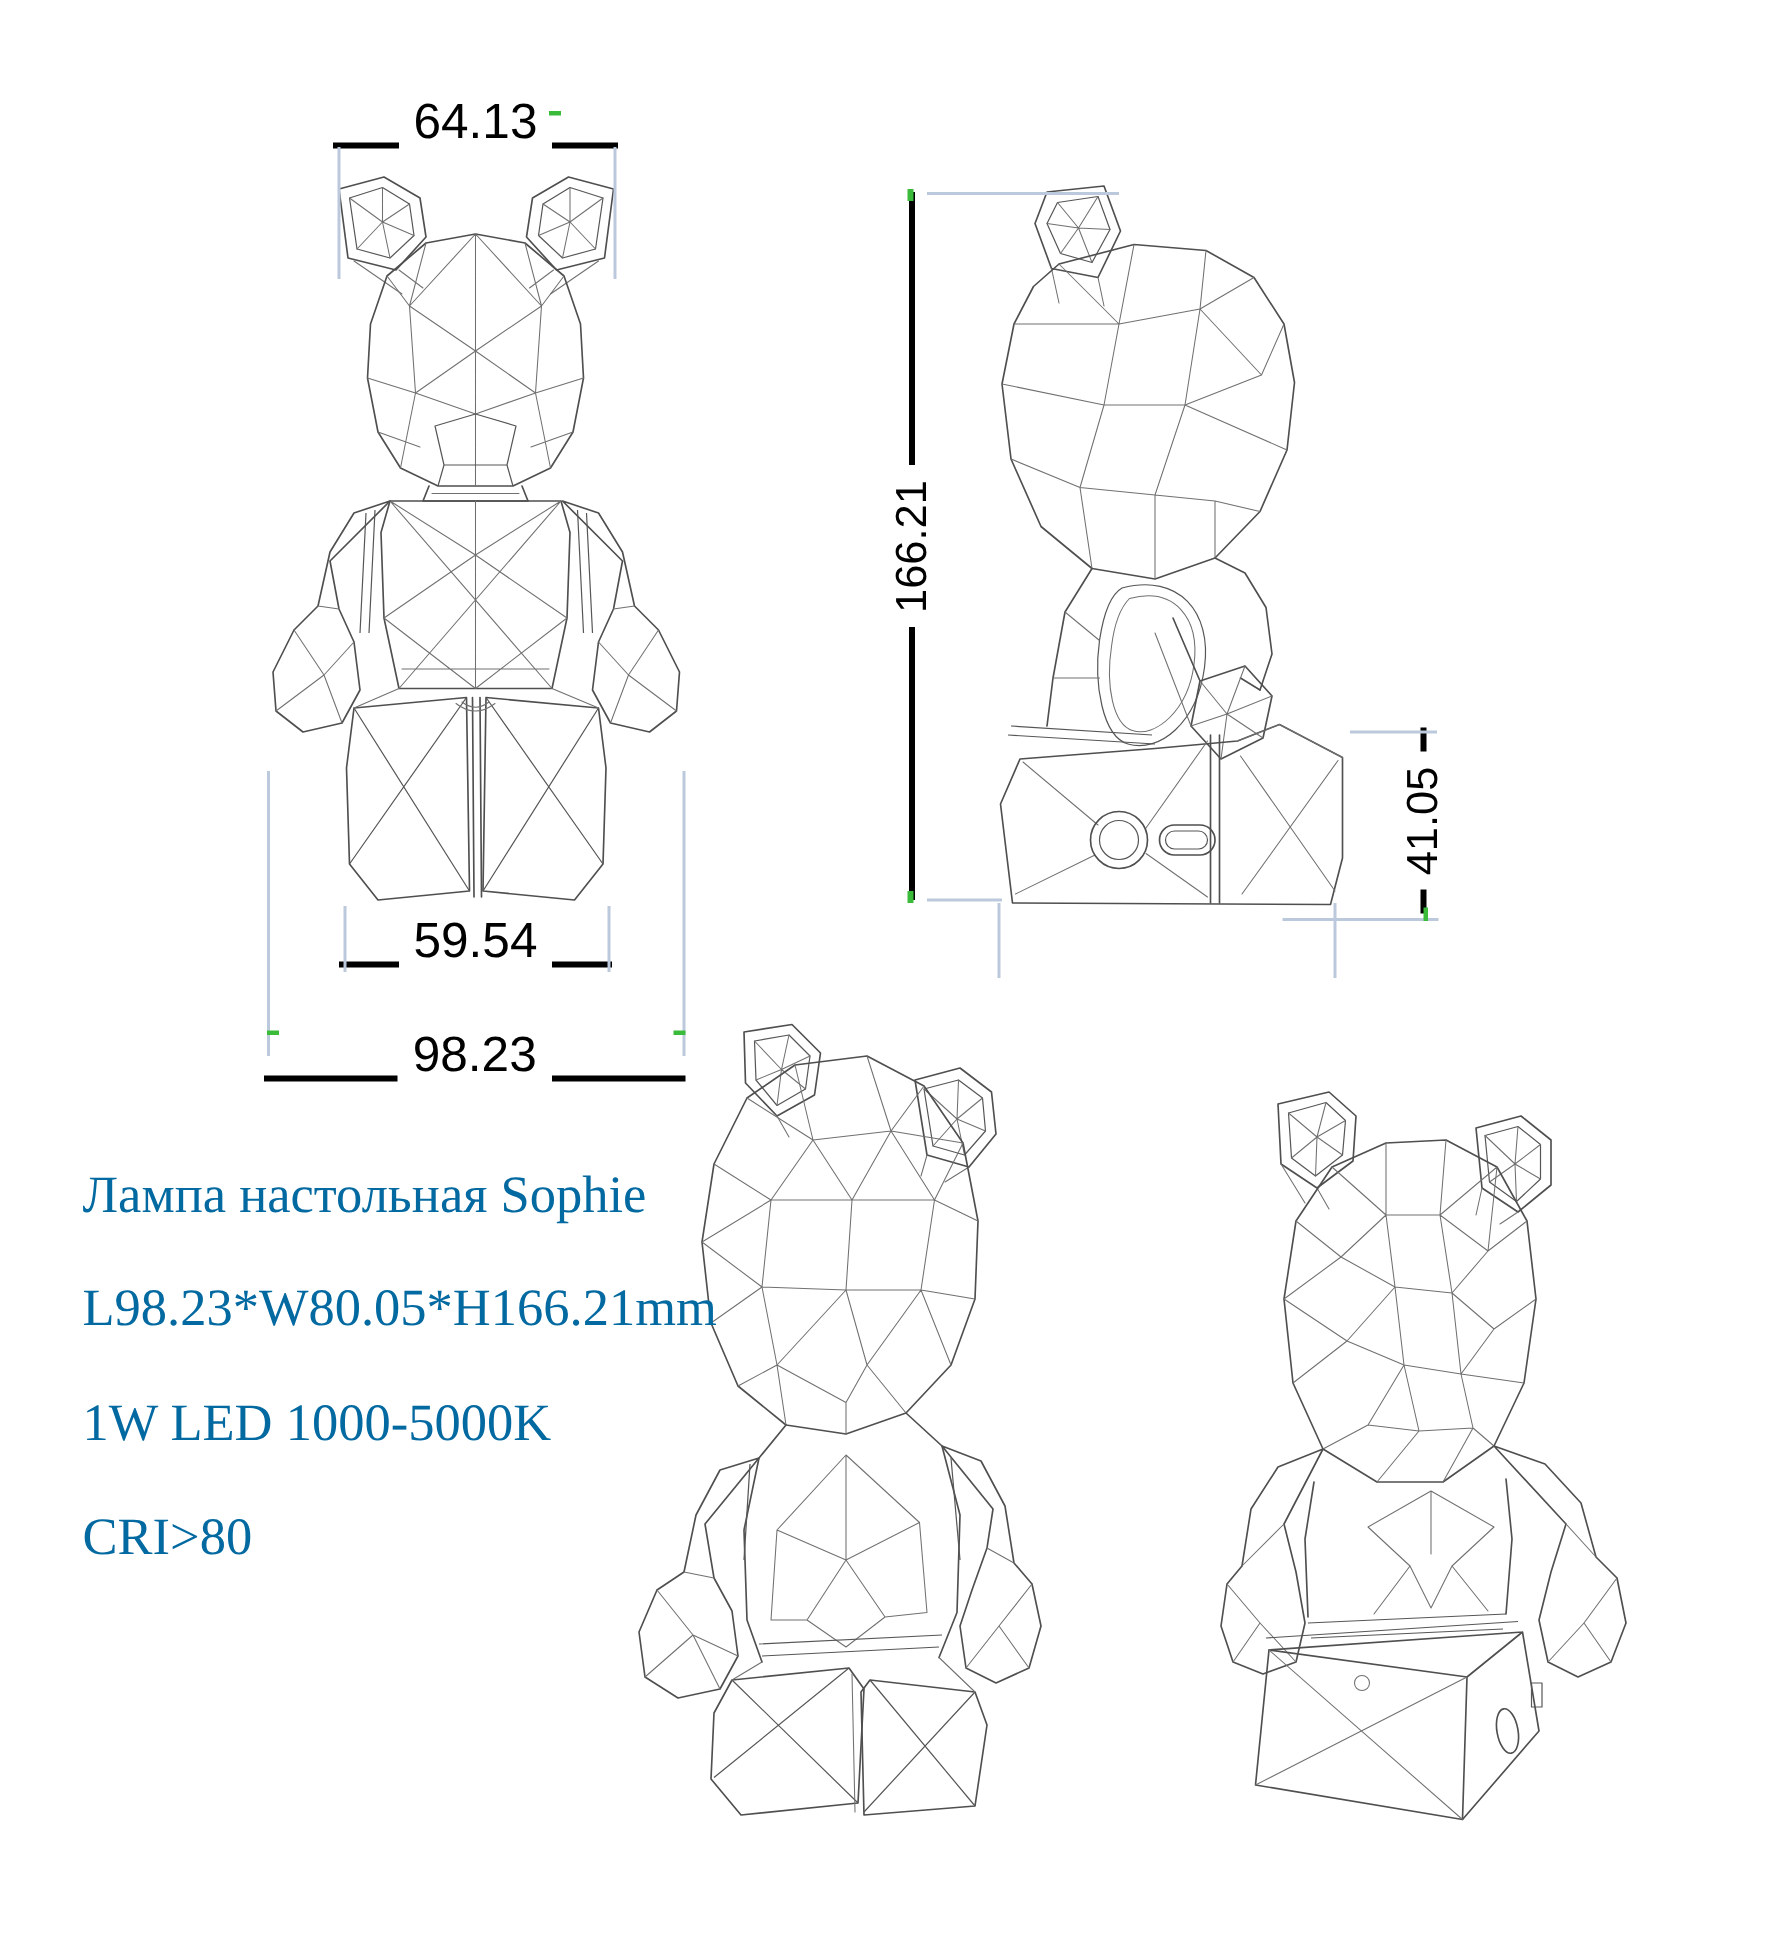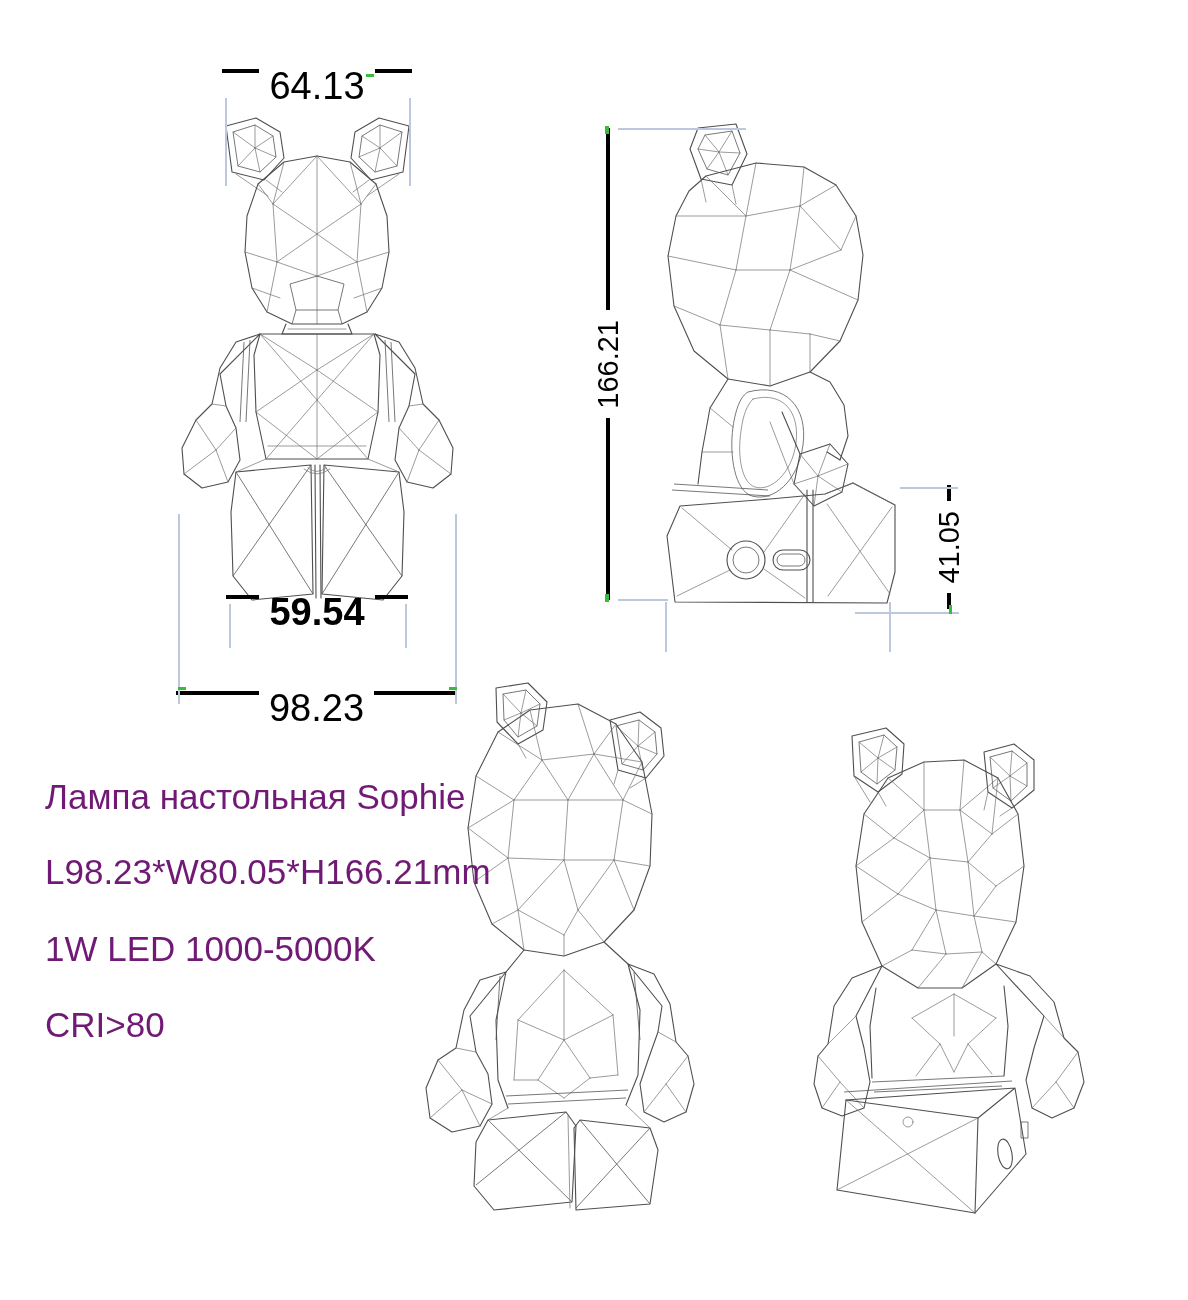--- a/index.html
+++ b/index.html
@@ -6,34 +6,34 @@
   .canvas {
     position:relative; width:1188px; height:1300px; background:#ffffff;
     overflow:hidden; font-family:"Liberation Sans", sans-serif;
   }
   svg.view { position:absolute; overflow:visible; }
   svg .o { fill:none; stroke:#4f4f4f; stroke-width:1.1; stroke-linejoin:round; stroke-linecap:round; }
   svg .m { fill:none; stroke:#707070; stroke-width:0.7; stroke-linejoin:round; stroke-linecap:round; }
   svg .d { fill:none; stroke:#565656; stroke-width:0.8; stroke-linejoin:round; }
 
   
-  .dim-h { position:absolute; display:flex; align-items:flex-start; color:#000;
-           font-size:38px; line-height:1; }
+  .dim-h { position:absolute; display:flex; align-items:flex-end; color:#000;
+           font-size:33px; line-height:1; }
   .dim-h .ln { flex:1; height:4px; background:#000; }
   .dim-h .lbl { padding:0 10px; transform:translateY(-2px); white-space:nowrap; }
   .dim-v { position:absolute; display:flex; flex-direction:column; align-items:center;
            color:#000; font-size:29px; line-height:1; }
   .dim-v .ln { flex:1; width:4px; background:#000; }
   .dim-v .lbl { writing-mode:vertical-rl; transform:rotate(180deg); padding:10px 0; white-space:nowrap; }
 
   .ext { position:absolute; background:#bcc9dd; }
   .tick { position:absolute; background:#3abb3a; }
 
-  .spec-line { position:absolute; left:45px; color:#701a75; white-space:nowrap;
-               font-family:Liberation Sans, sans-serif; font-size:35px; line-height:1.1; }
+  .spec-line { position:absolute; left:55px; color:#0369a1; white-space:nowrap;
+               font-family:Liberation Serif, serif; font-size:35px; line-height:1.1; }
 </style>
 </head>
 <body>
 
 <div class="canvas">
 
   <svg class="view" style="left:170px; top:112px;" width="295" height="496" viewBox="0 0 295 496">
 
     <g>
       <path class="o" d="M56,14 L86,6 L110,20 L114,46 L94,68 L62,60 Z"></path>
@@ -202,21 +202,21 @@
       <path class="d" d="M209,396 L216,396 L216,412 L209,412 Z"></path>
     </g>
   </svg>
 
   <div class="dim-h" style="left:222px; top:69px; width:190px; height:30px;">
     <div class="ln"></div>
     <span class="lbl">64.13</span>
     <div class="ln"></div>
   </div>
 
-  <div class="dim-h" style="left:226px; top:595px; width:182px; height:30px;font-weight:bold;">
+  <div class="dim-h" style="left:226px; top:615px; width:182px; height:30px;">
     <div class="ln"></div>
     <span class="lbl">59.54</span>
     <div class="ln"></div>
   </div>
 
   <div class="dim-h" style="left:176px; top:675px; width:281px; height:30px;margin-top:16px;">
     <div class="ln"></div>
     <span class="lbl">98.23</span>
     <div class="ln"></div>
   </div>

